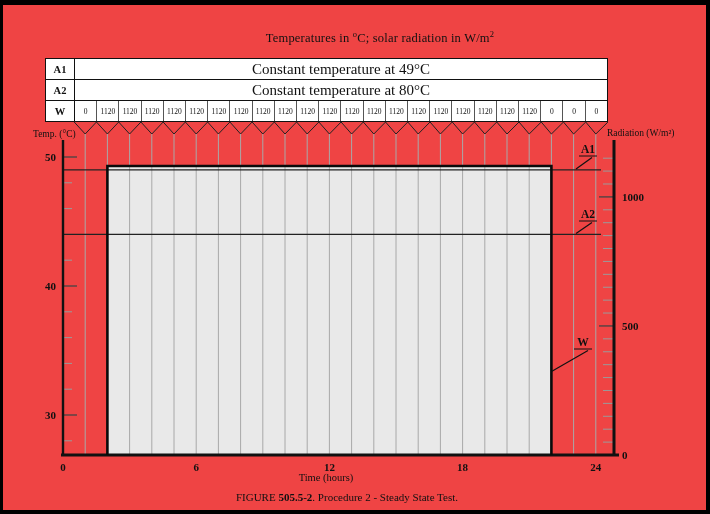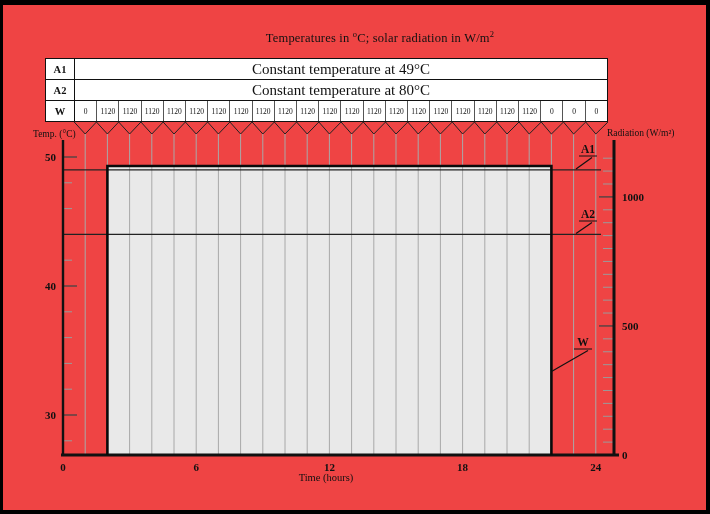--- a/index.html
+++ b/index.html
@@ -199,13 +199,14 @@
       <line x1="579" y1="34" x2="597" y2="34" stroke="#111111" stroke-width="1"></line>
       <line x1="576" y1="46.9" x2="592" y2="35.5" stroke="#111111" stroke-width="1.2"></line>
       <text x="588" y="96" text-anchor="middle" class="pointer-label">A2</text>
       <line x1="579" y1="99" x2="597" y2="99" stroke="#111111" stroke-width="1"></line>
       <line x1="576" y1="111.4" x2="592" y2="100.5" stroke="#111111" stroke-width="1.2"></line>
       <text x="583" y="224" text-anchor="middle" class="pointer-label">W</text>
       <line x1="574" y1="227" x2="592" y2="227" stroke="#111111" stroke-width="1"></line>
       <line x1="551.5" y1="249.5" x2="588" y2="228.5" stroke="#111111" stroke-width="1.2"></line>
     </svg>
 
+  <div class="fig-caption"><span>FIGURE </span><b>505.5-2</b><span>.  Procedure 2 - Steady State Test.</span></div>
 </div>
 
 </body></html>

